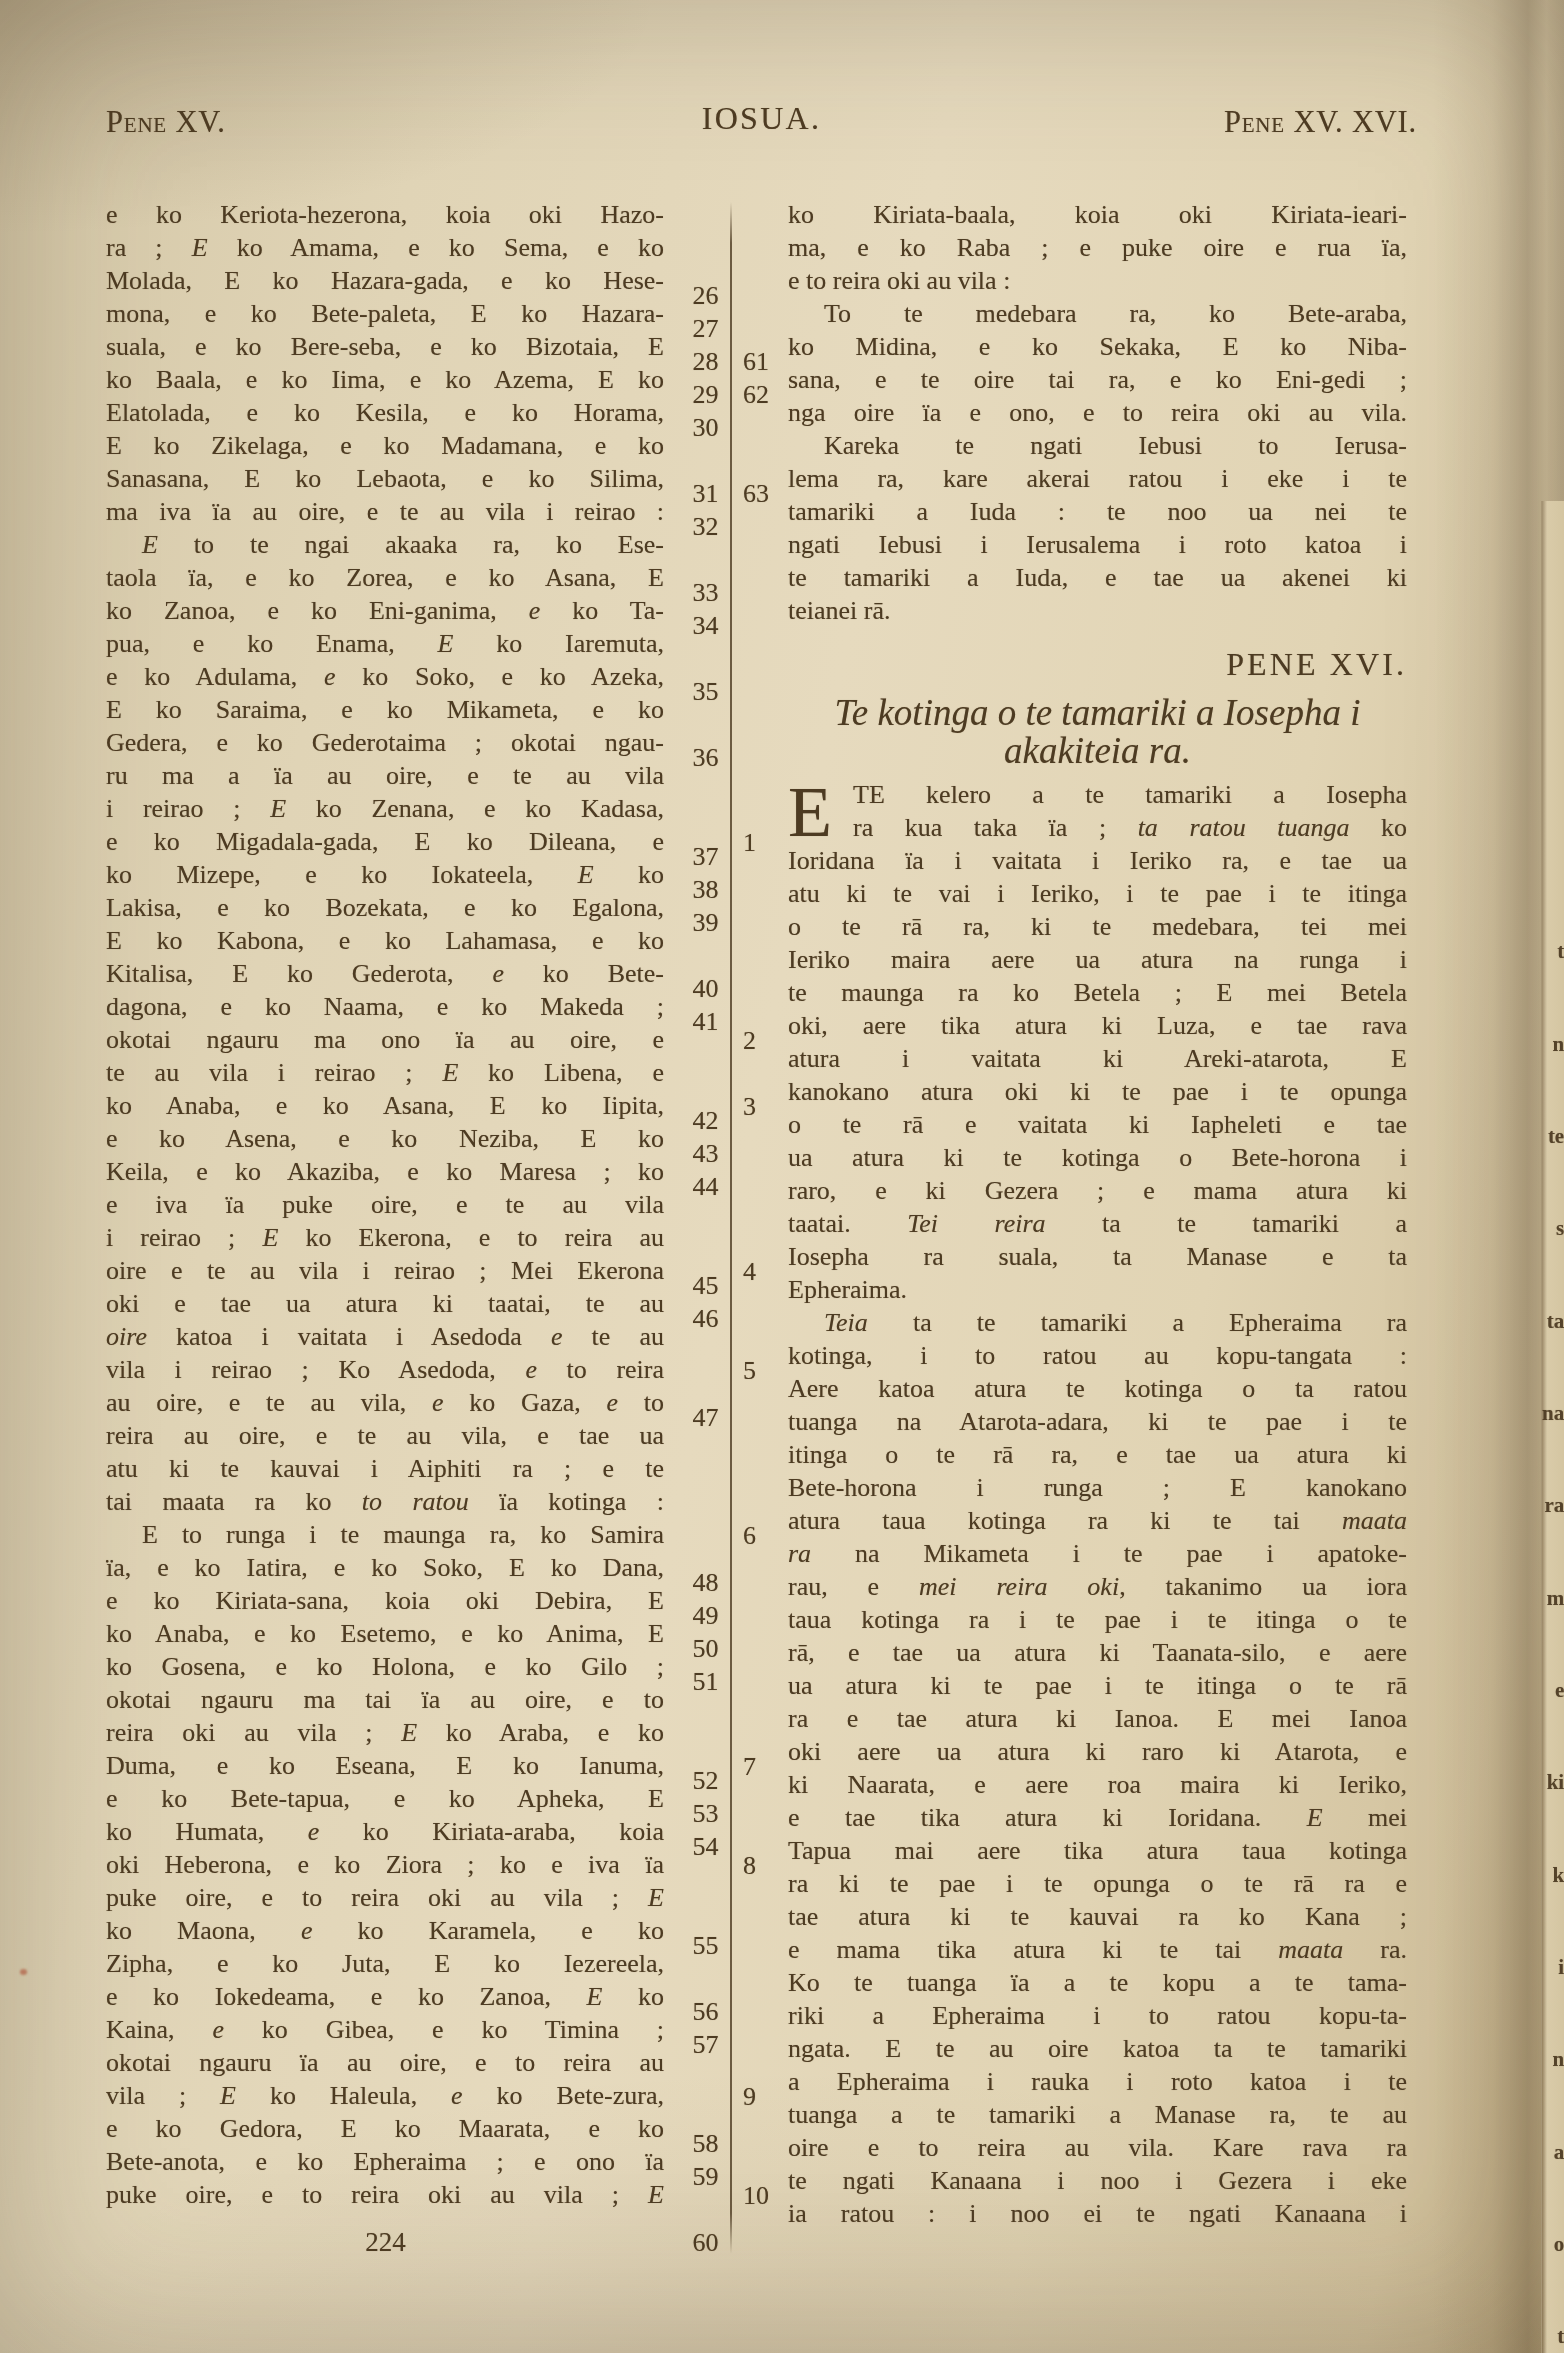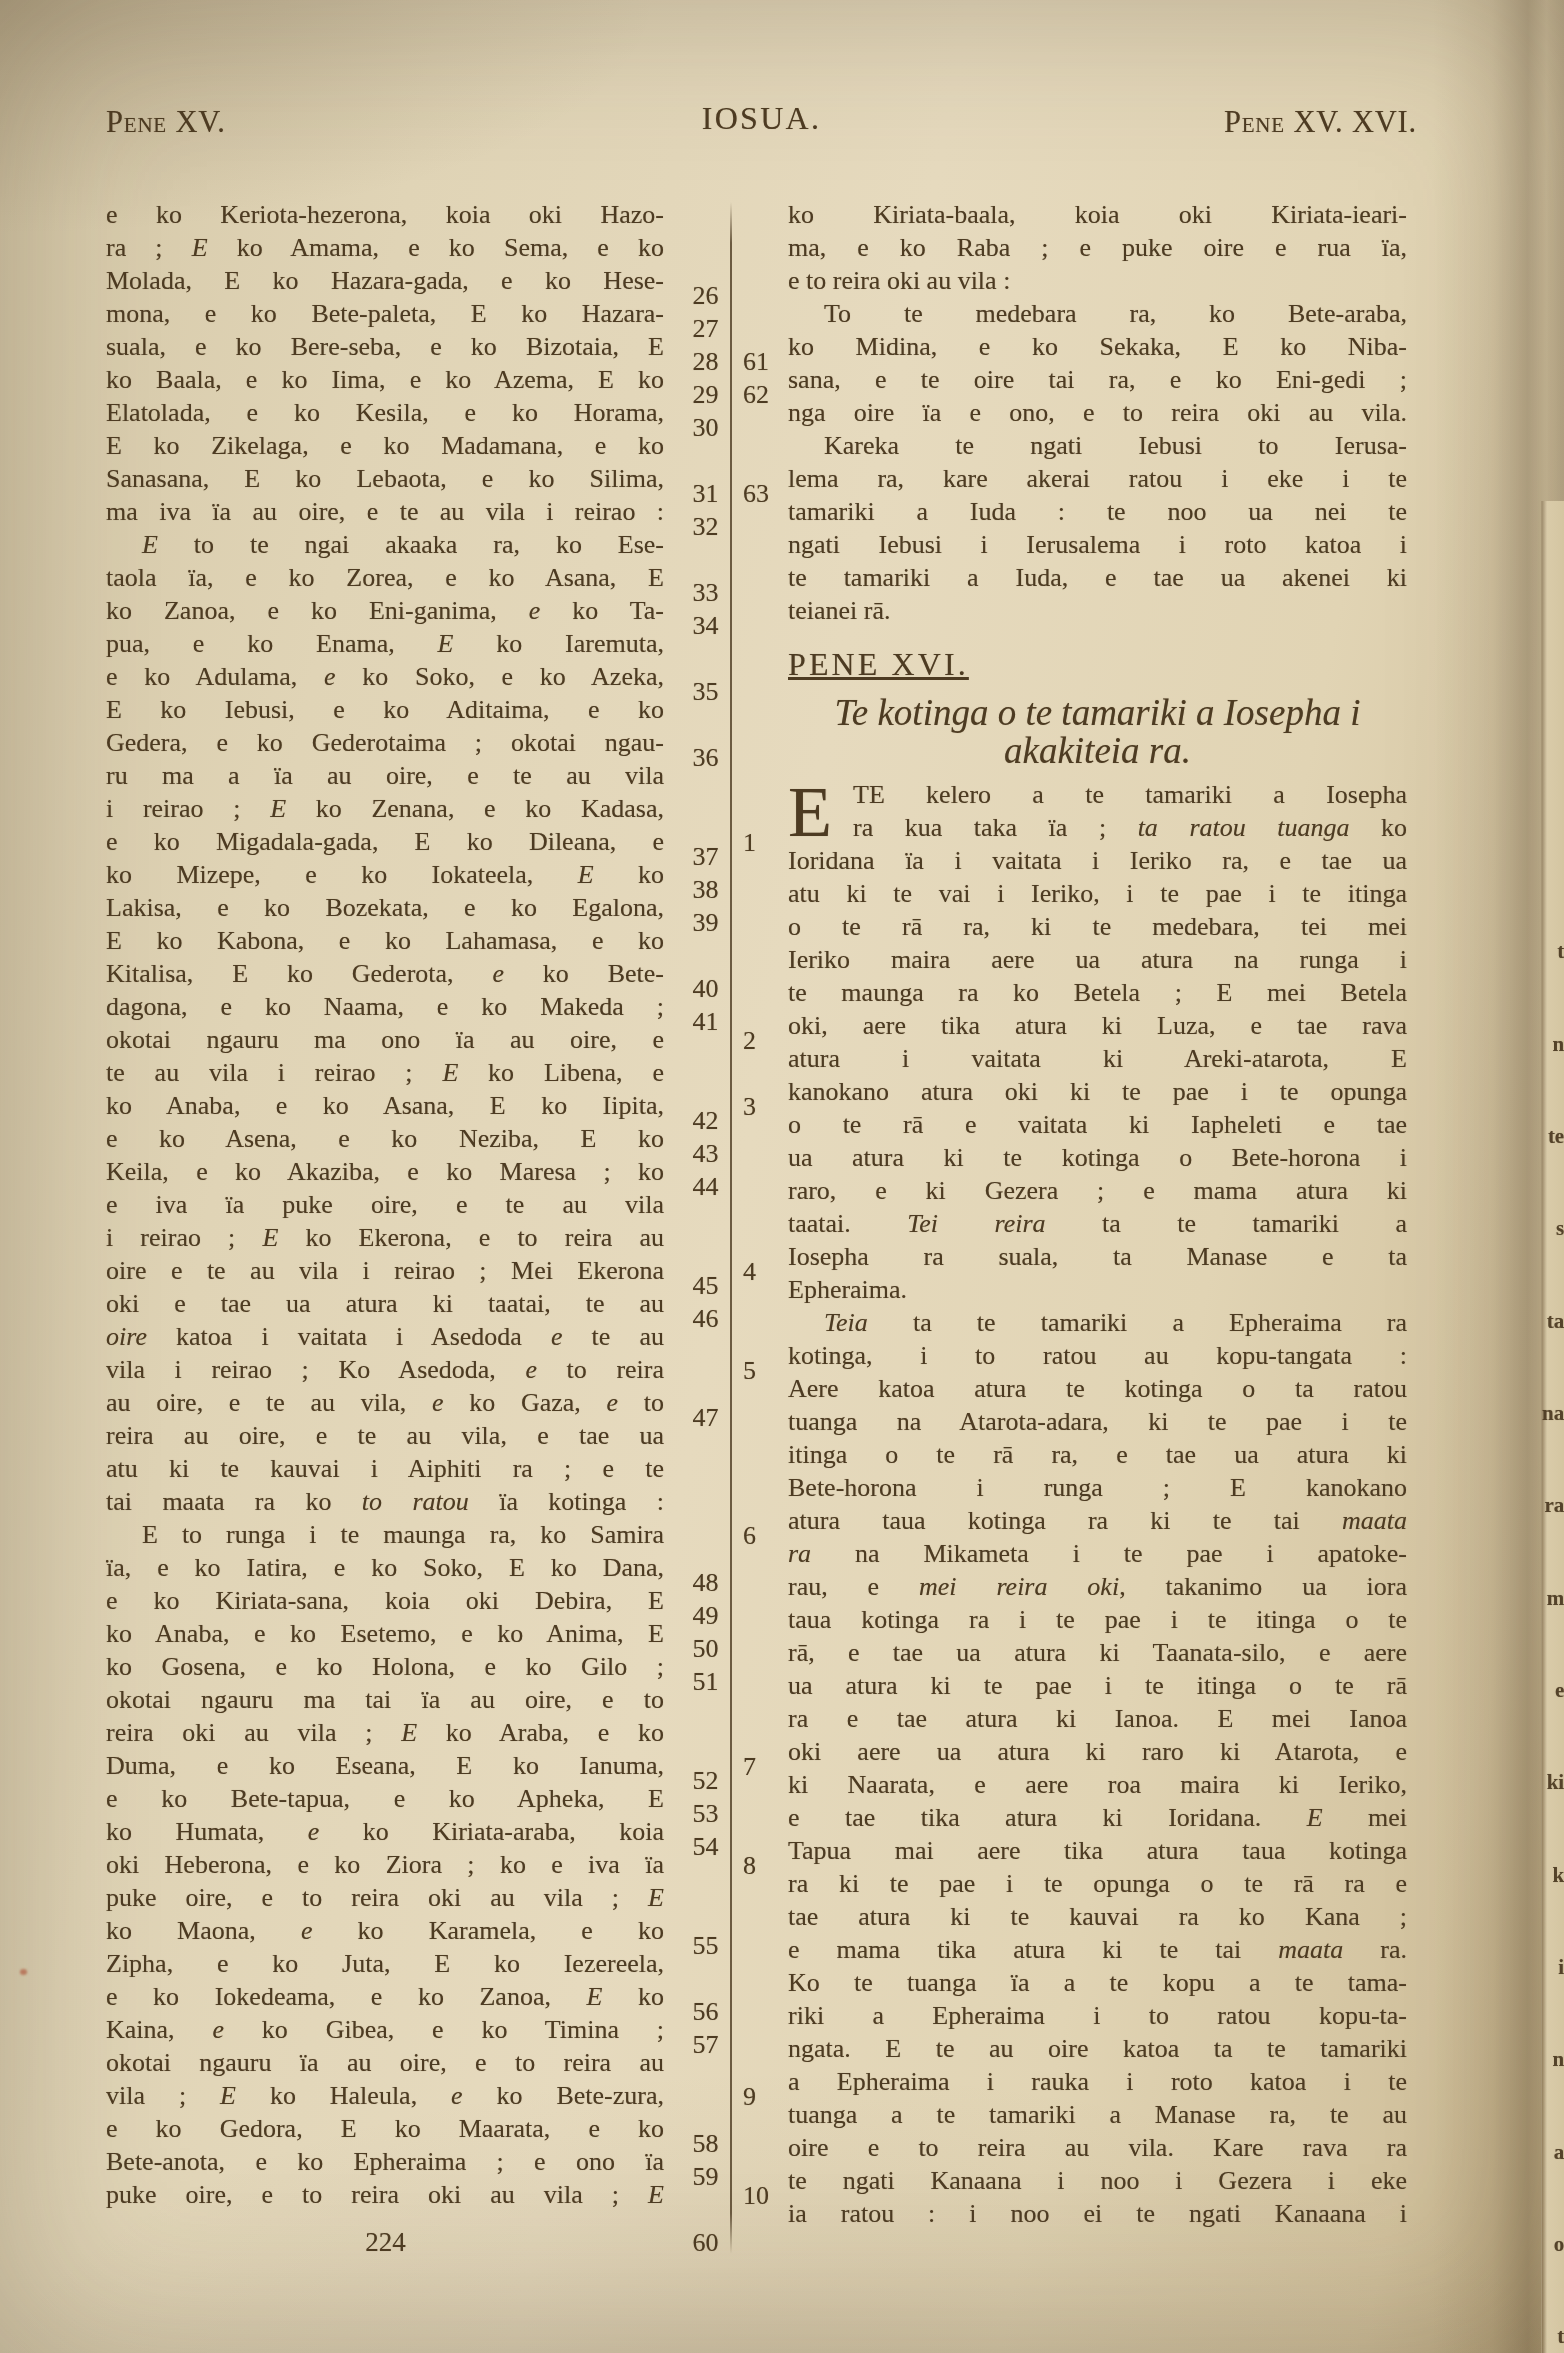--- a/index.html
+++ b/index.html
@@ -45,22 +45,22 @@
   .line{position:relative;height:33px;white-space:normal;
     text-align:justify;text-align-last:justify;}
   .line.short{text-align-last:left;}
   .line.indent{text-indent:36px;}
   .col-left .line{padding-right:56px;}
   .col-right .line{padding-left:45px;}
   .num{position:absolute;top:0;text-indent:0;margin-top:48px;}
   .col-left .num{right:1.6px;}
   .col-right .num{left:0;}
 
-  .chapter-heading{margin:15.6px 0 9.4px 45px;text-align:left;font-size:32px;
-    letter-spacing:3.1px;height:42px;line-height:42px;text-decoration:underline;}
+  .chapter-heading{margin:15.6px 0 9.4px 45px;text-align:right;font-size:32px;
+    letter-spacing:3.1px;height:42px;line-height:42px;}
   .chapter-subtitle{margin:0 0 9.4px 45px;text-align:center;font-style:italic;
     font-size:37px;line-height:38px;height:75px;}
 
   .dcwrap{position:relative;}
   .dcwrap .cap{position:absolute;left:45px;top:3.1px;font-size:72px;line-height:63px;
     width:55px;text-align:left;font-weight:normal;}
   .dcwrap .line{padding-left:110px;}
   .dcwrap .num{left:0;}
 
   .footer-num{position:absolute;left:106px;width:559px;top:2227px;text-align:center;
@@ -90,21 +90,21 @@
       <div class="line"><span>ko Baala, e ko Iima, e ko Azema, E ko</span><span class="num">30</span></div>
       <div class="line"><span>Elatolada, e ko Kesila, e ko Horama,</span></div>
       <div class="line"><span>E ko Zikelaga, e ko Madamana, e ko</span><span class="num">31</span></div>
       <div class="line"><span>Sanasana, E ko Lebaota, e ko Silima,</span><span class="num">32</span></div>
       <div class="line"><span>ma iva ïa au oire, e te au vila i reirao :</span></div>
       <div class="line indent"><span><i>E</i> to te ngai akaaka ra, ko Ese-</span><span class="num">33</span></div>
       <div class="line"><span>taola ïa, e ko Zorea, e ko Asana, E</span><span class="num">34</span></div>
       <div class="line"><span>ko Zanoa, e ko Eni-ganima, <i>e</i> ko Ta-</span></div>
       <div class="line"><span>pua, e ko Enama, <i>E</i> ko Iaremuta,</span><span class="num">35</span></div>
       <div class="line"><span>e ko Adulama, <i>e</i> ko Soko, e ko Azeka,</span></div>
-      <div class="line"><span>E ko Iebusi, e ko Aditaima, e ko</span><span class="num">36</span></div>
+      <div class="line"><span>E ko Saraima, e ko Mikameta, e ko</span><span class="num">36</span></div>
       <div class="line"><span>Gedera, e ko Gederotaima ; okotai ngau-</span></div>
       <div class="line"><span>ru ma a ïa au oire, e te au vila</span></div>
       <div class="line"><span>i reirao ; <i>E</i> ko Zenana, e ko Kadasa,</span><span class="num">37</span></div>
       <div class="line"><span>e ko Migadala-gada, E ko Dileana, e</span><span class="num">38</span></div>
       <div class="line"><span>ko Mizepe, e ko Iokateela, <i>E</i> ko</span><span class="num">39</span></div>
       <div class="line"><span>Lakisa, e ko Bozekata, e ko Egalona,</span></div>
       <div class="line"><span>E ko Kabona, e ko Lahamasa, e ko</span><span class="num">40</span></div>
       <div class="line"><span>Kitalisa, E ko Gederota, <i>e</i> ko Bete-</span><span class="num">41</span></div>
       <div class="line"><span>dagona, e ko Naama, e ko Makeda ;</span></div>
       <div class="line"><span>okotai ngauru ma ono ïa au oire, e</span></div>

